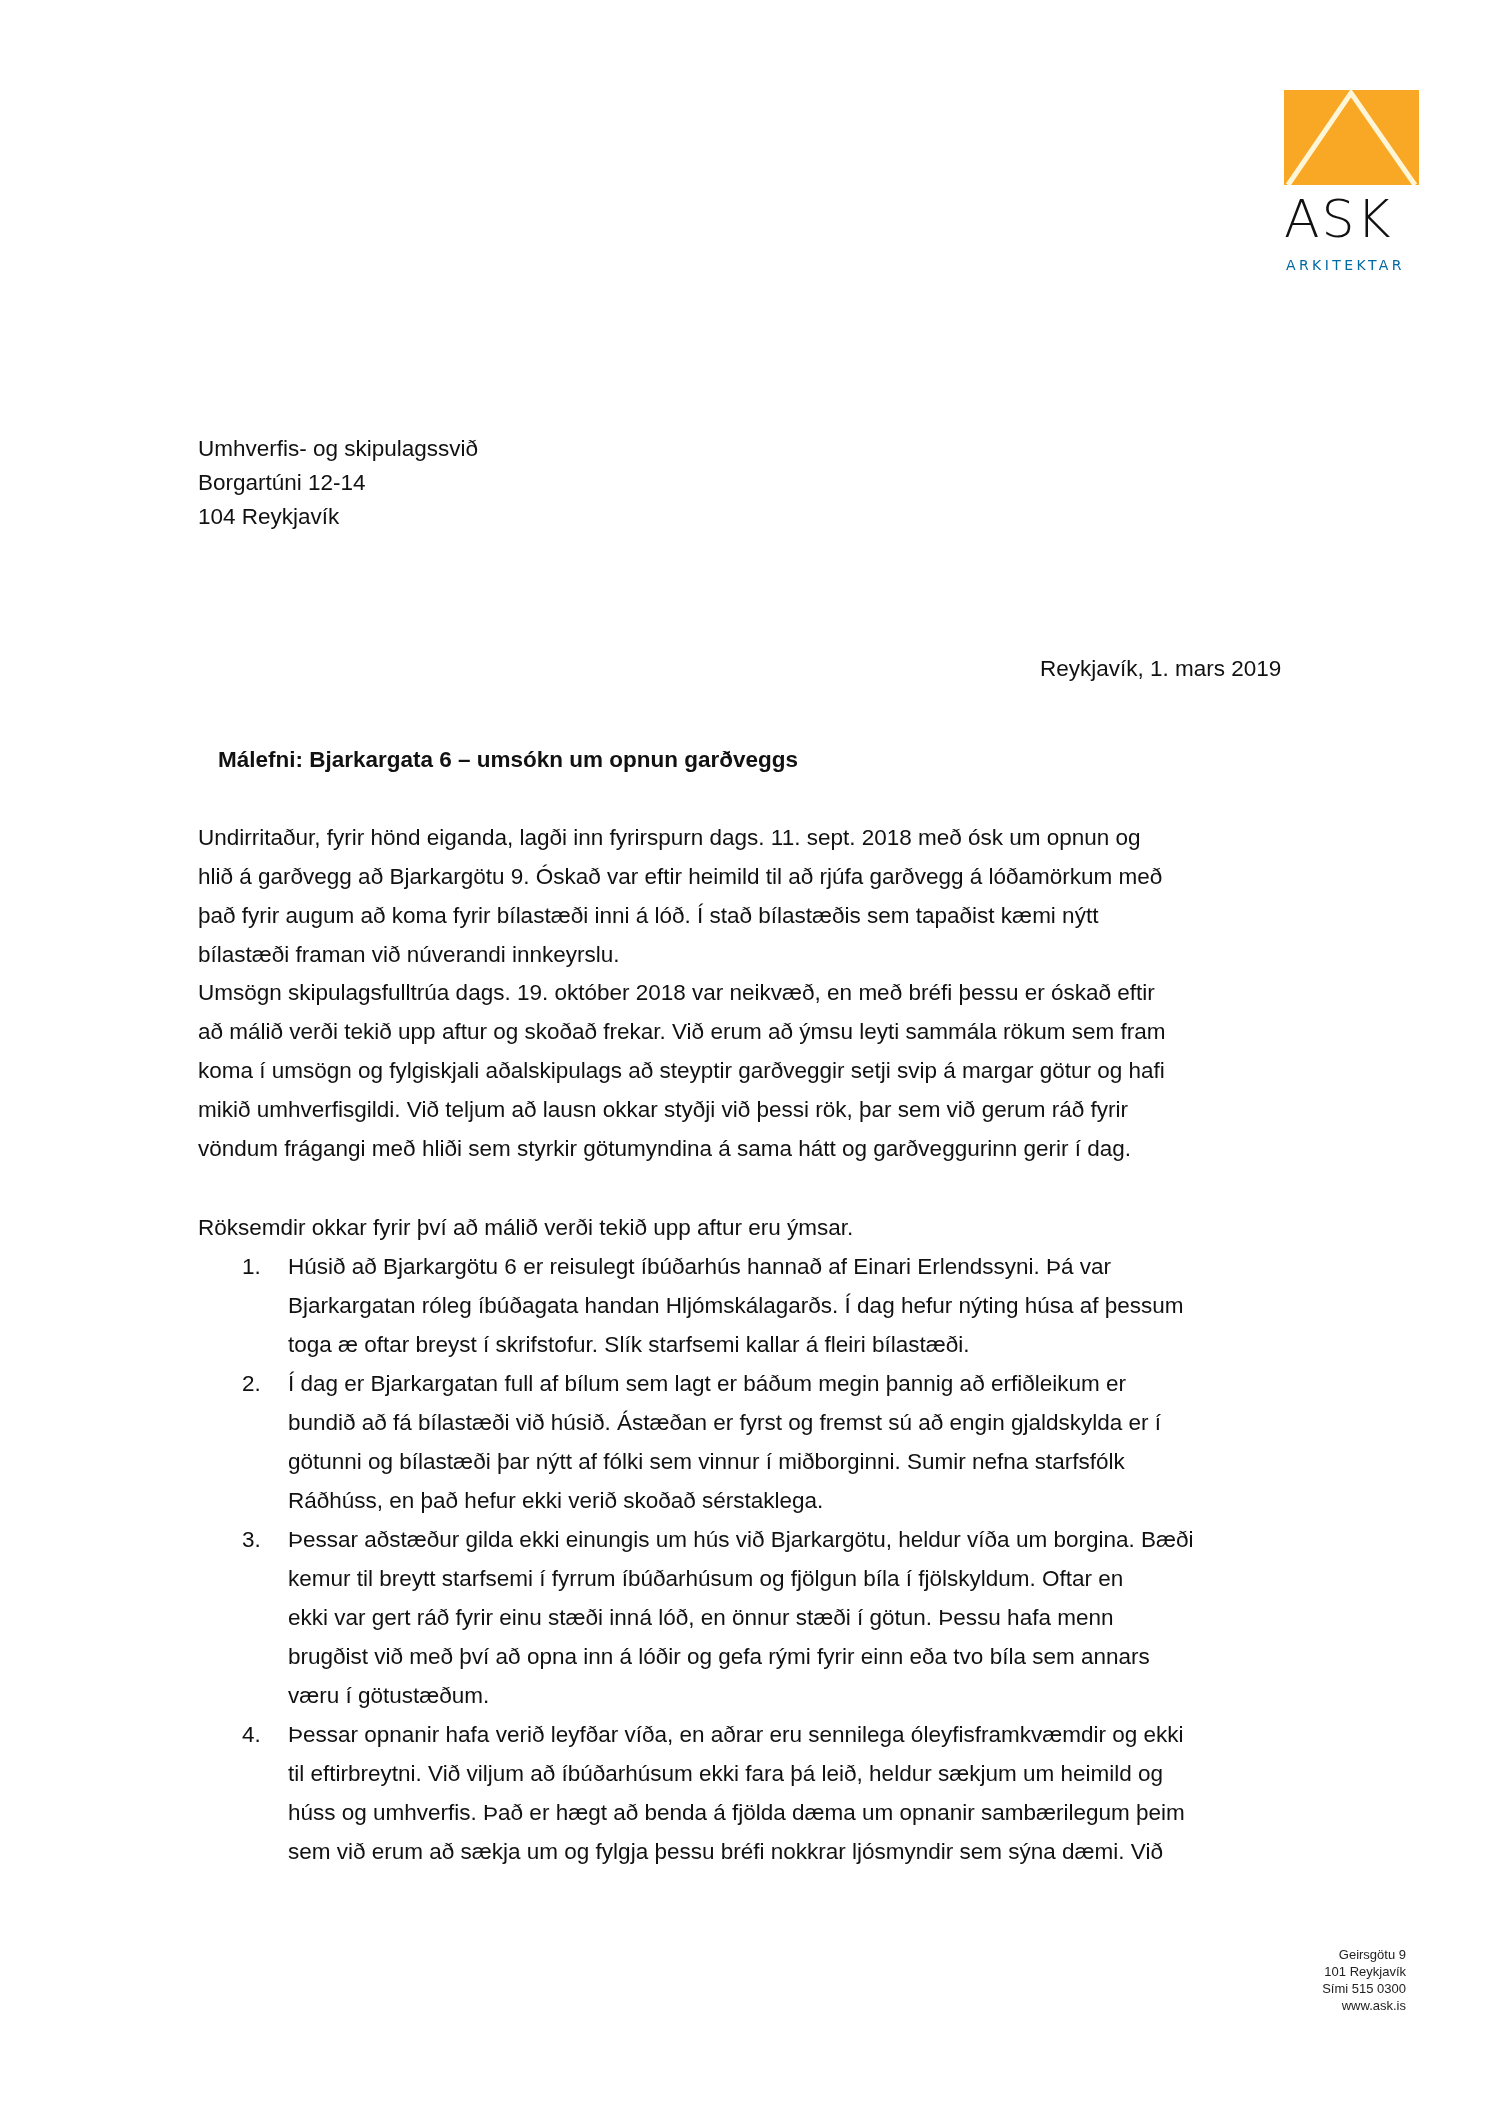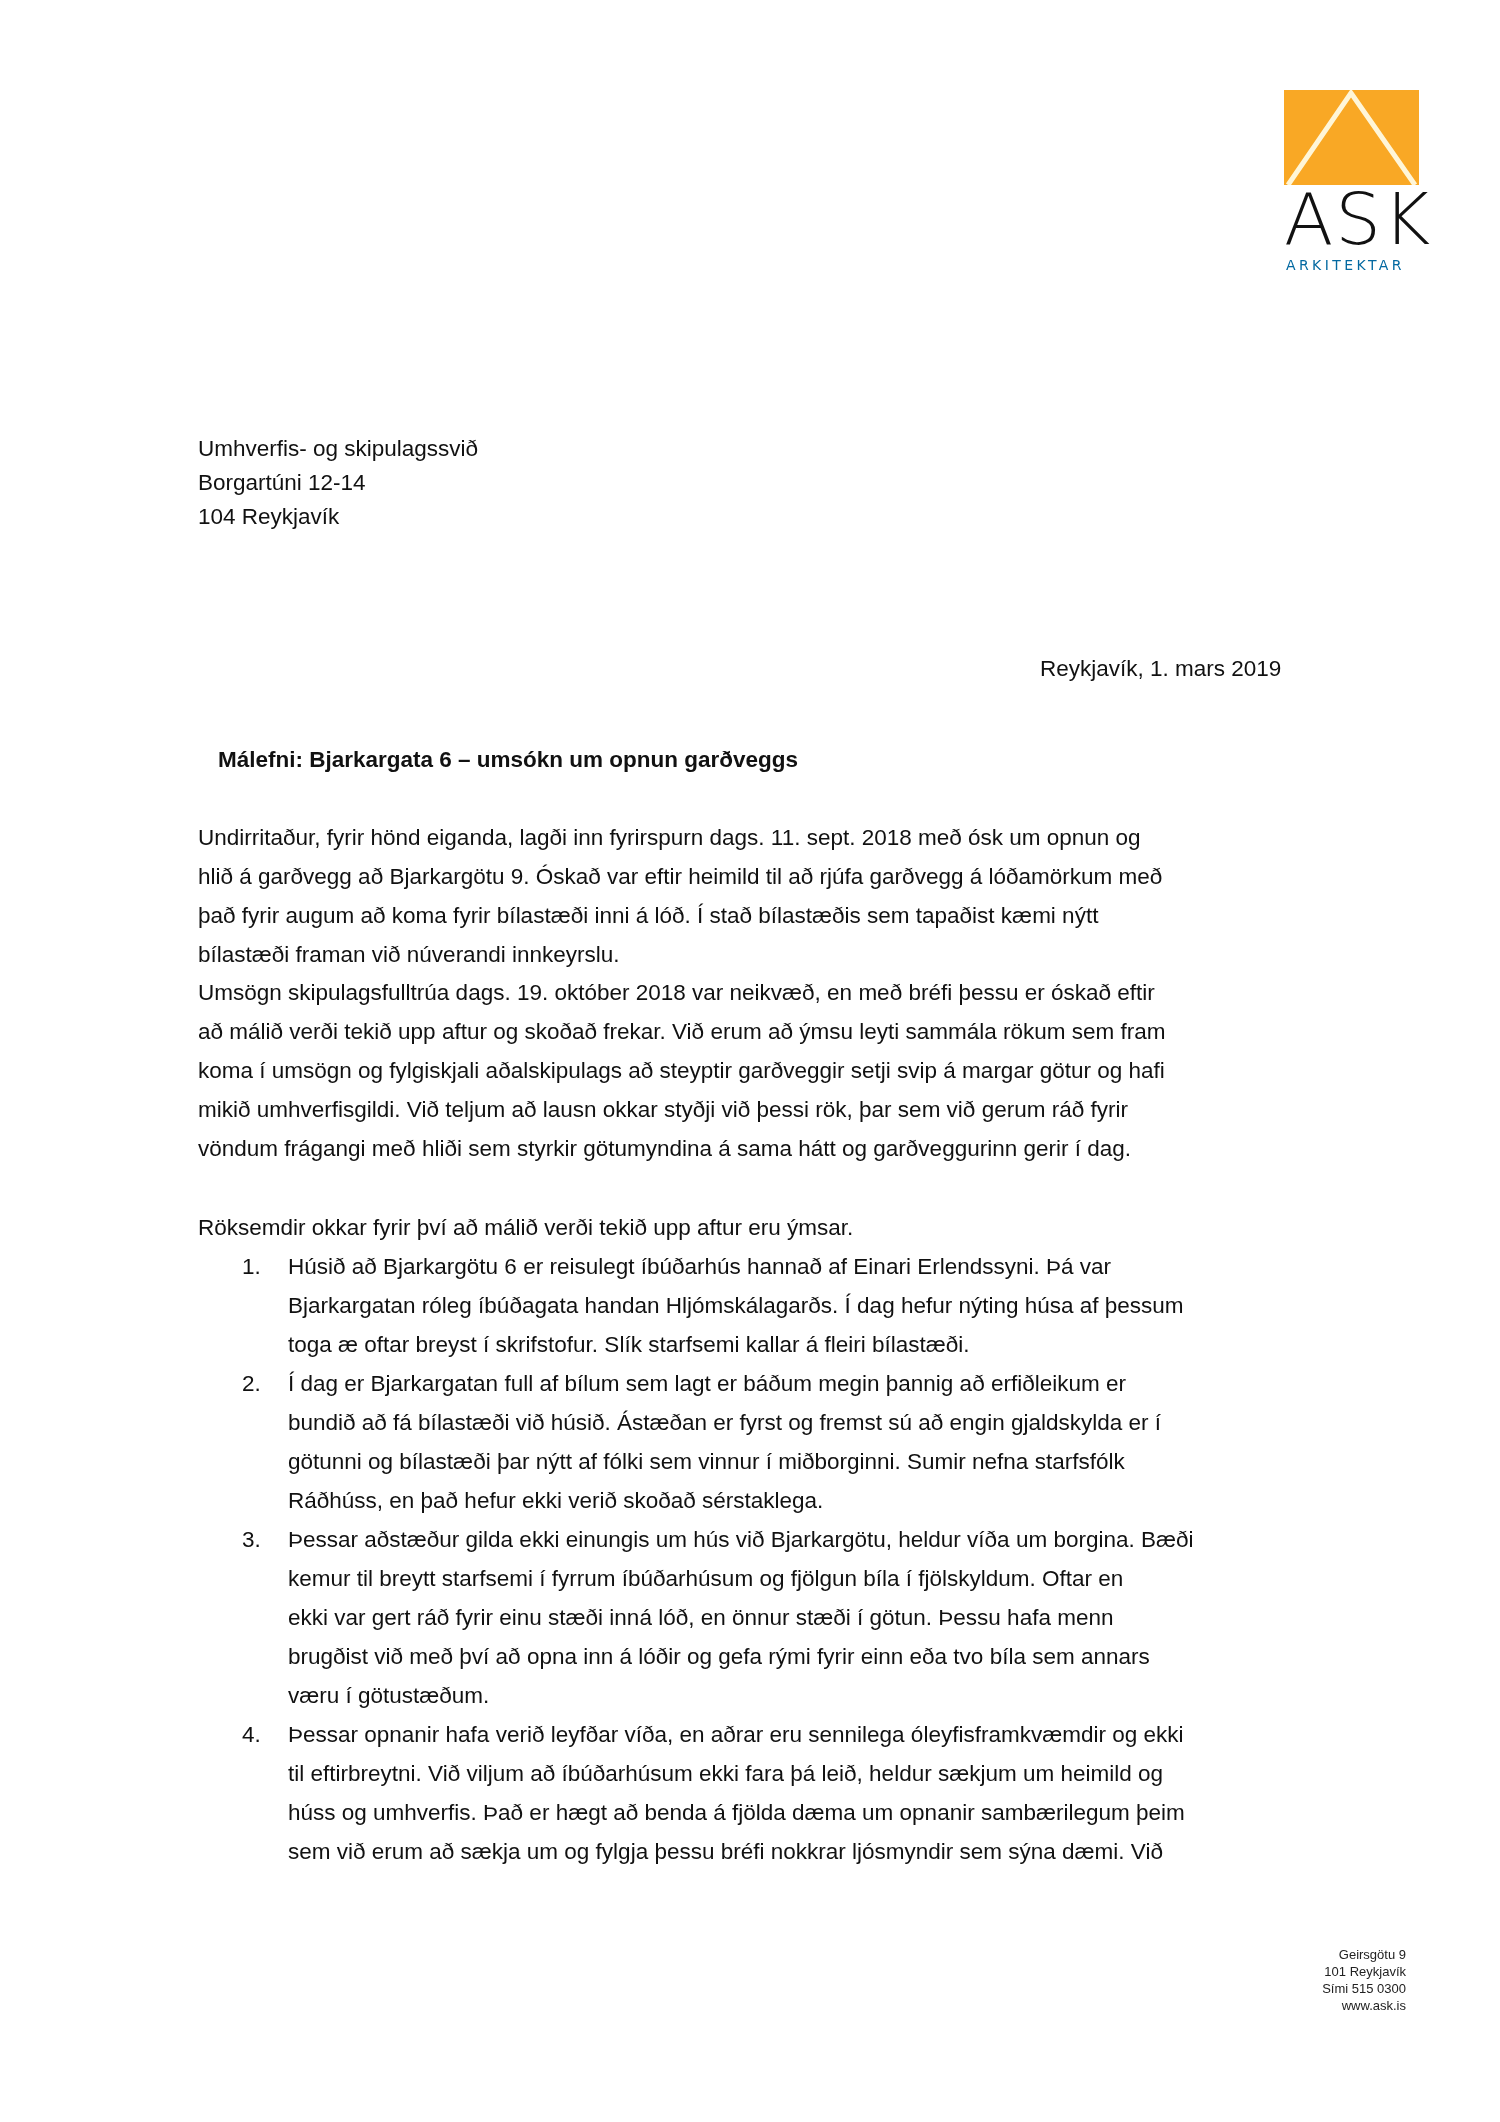--- a/index.html
+++ b/index.html
@@ -18,21 +18,21 @@
       width: 140px;
     }
     .logo-mark {
       width: 135px;
       height: 95px;
       display: block;
     }
     .logo-word {
       font-family: "DejaVu Sans", sans-serif;
       font-weight: 200;
-      font-size: 72px;
+      font-size: 52px;
       letter-spacing: 2px;
       line-height: 60px;
       margin-top: 4px;
       margin-left: 0px;
       color: #111;
     }
     .logo-sub {
       font-family: "DejaVu Sans", sans-serif;
       font-size: 14px;
       letter-spacing: 3.4px;

